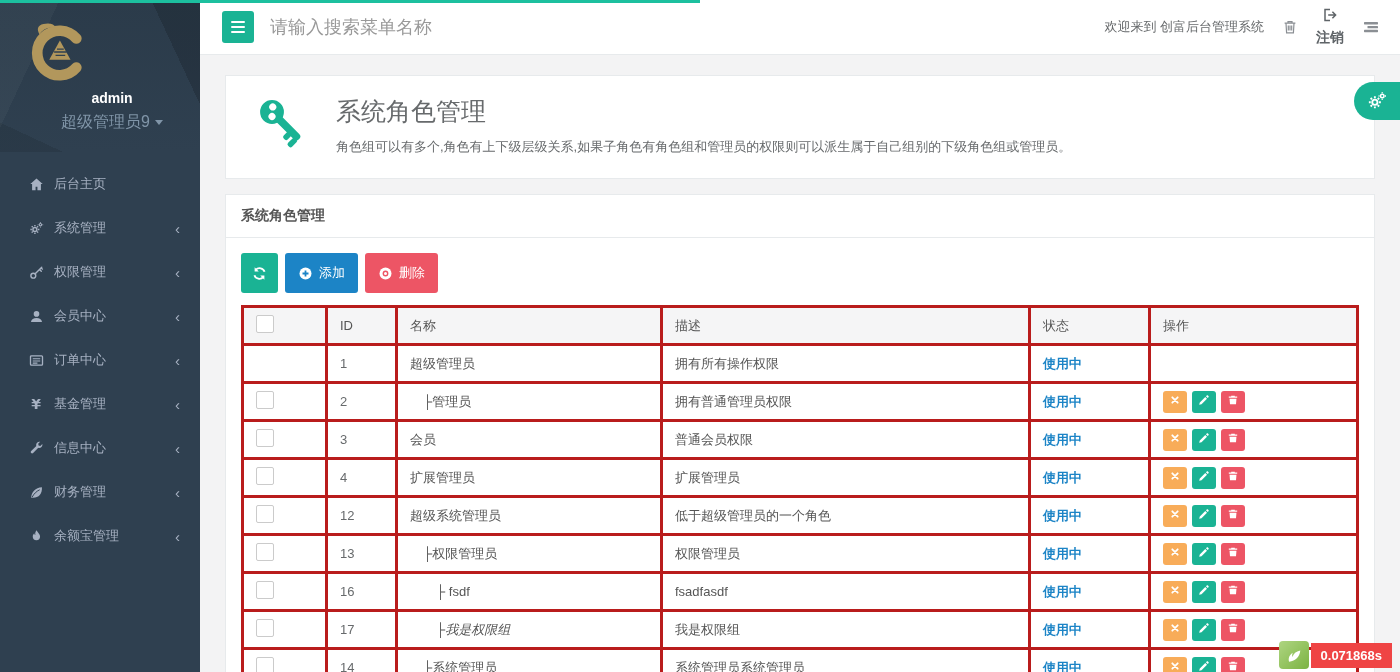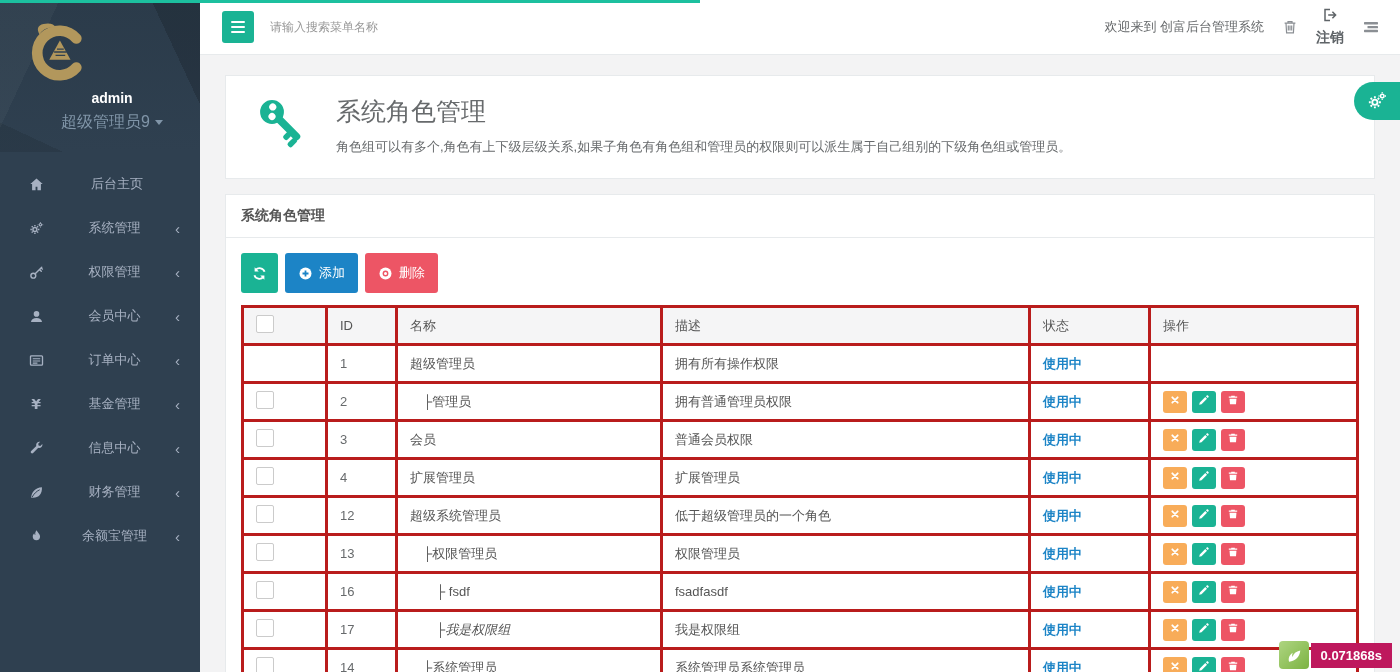--- a/index.html
+++ b/index.html
@@ -15,34 +15,34 @@
       linear-gradient(245deg, rgba(0,0,0,.16) 18%, transparent 18%),
       linear-gradient(25deg, rgba(0,0,0,.10) 12%, transparent 12%),
       linear-gradient(180deg,#2b3b4a,#2f4050); }
   .logo-svg { display:block; margin:0 0 8px 2px; }
   .brand-user { color:#ffffff; font-size:14px; font-weight:bold; }
   .brand-role { color:#8095a8; font-size:16px; margin-top:6px; cursor:pointer; }
   .caret-down { display:inline-block; width:0; height:0; margin-left:5px; vertical-align:middle;
     border-left:4px solid transparent; border-right:4px solid transparent; border-top:5px solid #8095a8; }
   .nav { list-style:none; margin-top:10px; }
   .nav li { height:44px; display:flex; align-items:center; padding:0 20px 0 25px;
-    color:#a7b1c2; font-size:13px; cursor:pointer;text-align:center; }
+    color:#a7b1c2; font-size:13px; cursor:pointer; }
   .nav .mi-icon { width:22px; display:inline-flex; justify-content:center; margin-right:7px; }
   .nav .mi-icon svg { display:block; }
   .nav .yen-char { font-size:14px; font-weight:bold; font-family:"DejaVu Sans",sans-serif; }
   .nav .mi-label { flex:1; }
   .nav .chev { font-size:15px; color:#a7b1c2; line-height:1; }
 
   
   .topbar { position:fixed; left:200px; top:0; right:0; height:55px; background:#fff;
     border-bottom:1px solid #e7eaec; display:flex; align-items:center; z-index:10; }
   .hamburger { width:32px; height:32px; margin-left:22px; background:#1ab394; border:none; border-radius:3px;
     display:inline-flex; flex-direction:column; justify-content:center; align-items:center; gap:3px; cursor:pointer; }
   .hamburger i { display:block; width:14px; height:2px; background:#fff; border-radius:1px; }
-  .menu-search { border:none; outline:none; margin-left:16px; font-size:12px; color:#701a75; width:420px; background:transparent; }
+  .menu-search { border:none; outline:none; margin-left:16px; font-size:18px; color:#701a75; width:420px; background:transparent; }
   .menu-search::placeholder { color:#999; }
   .topbar-right { margin-left:auto; display:flex; align-items:center; gap:18px; padding-right:20px; }
   .welcome { color:#676a6c; font-size:13px; }
   .tb-ic { display:inline-flex; align-items:center; color:#8b8f94; cursor:pointer; }
   .logout { display:inline-flex; align-items:center; gap:6px; color:#5f6468; font-size:14px; font-weight:bold; cursor:pointer;flex-direction:column; }
 
   
   .content { position:absolute; left:200px; top:55px; right:0; bottom:0; padding:20px 25px; }
   .panel { background:#fff; border:1px solid #e7eaec; }
   .page-head { display:flex; align-items:center; padding:18px 28px 22px; margin-bottom:15px; }
@@ -68,21 +68,21 @@
   .op-btn { width:24px; height:22px; border:none; border-radius:3px; display:inline-flex;
     align-items:center; justify-content:center; cursor:pointer; }
   .op-dis { background:#f8ac59; } .op-edit { background:#1ab394; } .op-del { background:#ed5565; }
 
   .float-settings { position:fixed; right:0; top:82px; width:46px; height:38px; background:#1ab394; border:none;
     border-radius:19px 0 0 19px; display:flex; align-items:center; justify-content:center; cursor:pointer; z-index:30; }
 
   .trace { position:fixed; right:8px; bottom:3px; display:flex; align-items:center; z-index:40; }
   .trace-icon { width:30px; height:28px; border-radius:4px; background:linear-gradient(135deg,#aed581,#7cb342);
     display:flex; align-items:center; justify-content:center; cursor:pointer; }
-  .trace-time { background:#be185d; color:#fff; font-size:13px; font-weight:bold; height:25px;
+  .trace-time { background:#ef4444; color:#fff; font-size:13px; font-weight:bold; height:25px;
     display:flex; align-items:center; padding:0 10px; margin-left:2px; }
 </style>
 </head>
 <body>
 
 <div class="progress-line"></div>
 
 <aside class="sidebar">
   <div class="brand">
     <span>

